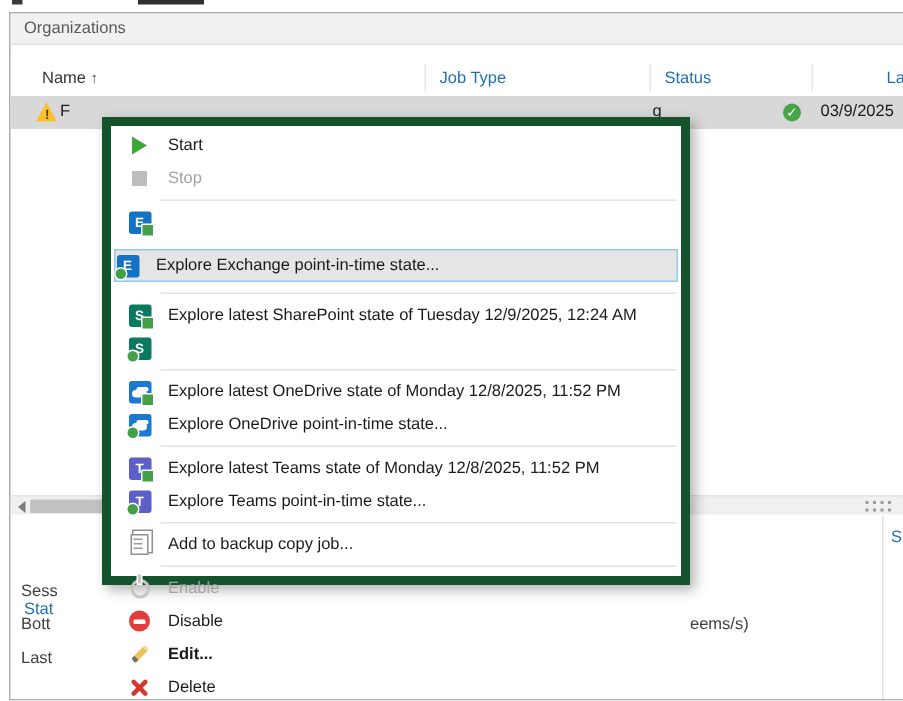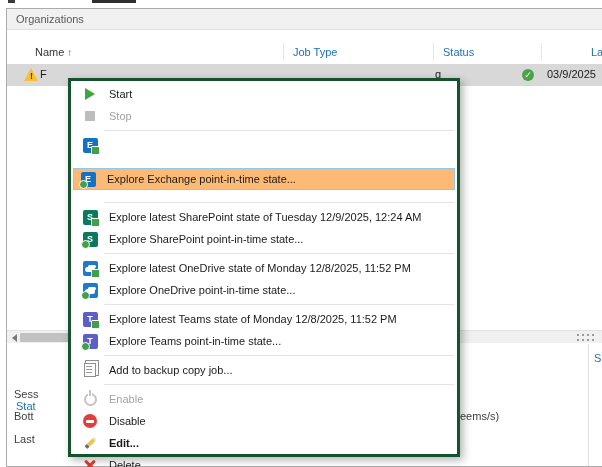--- a/index.html
+++ b/index.html
@@ -66,29 +66,29 @@
   .details .lbl{position:absolute;left:7px;color:#404040;white-space:nowrap;}
   .details .lbl.l1{top:45px;}
   .details .lbl.l2{top:67px;}
   .details .lbl.l3{top:90px;}
   .details .val-frag{position:absolute;left:453px;top:67px;color:#404040;white-space:nowrap;}
   .details .vdiv{position:absolute;left:581px;top:1px;bottom:0;width:1px;background:#e0e0e0;}
   .details .sec-title-right{position:absolute;left:587px;top:9px;color:#1f6fb4;}
 
   
   .menu{
-    position:absolute;left:68px;top:78px;width:392px;height:379px;box-sizing:border-box;
-    background:#fff;border:3px solid #14532d;box-shadow:3px 3px 8px rgba(0,0,0,.3);
+    position:absolute;left:68px;top:78px;width:392px;height:312px;box-sizing:border-box;
+    background:#fff;border:6px solid #14532d;box-shadow:3px 3px 8px rgba(0,0,0,.3);
     padding:2px 0;z-index:10;
   }
   .mi{height:22px;display:flex;align-items:center;gap:11px;padding:0 8px 0 11px;cursor:default;}
   .mi .lbl{white-space:nowrap;color:#1a1a1a;}
   .mi.bold .lbl{font-weight:bold;}
   .mi.disabled .lbl{color:#a3a3a3;}
-  .mi.hl{background:#fdba74;border:1px solid #92c8ec;box-sizing:border-box;margin:12px 2px;padding-left:6px;}
+  .mi.hl{background:#e5e5e5;border:1px solid #92c8ec;box-sizing:border-box;margin:7px 2px;padding-left:0;}
   .sep{height:1px;background:#e3e3e3;margin:3px 3px 3px 33px;}
   .ic{width:16px;height:16px;flex:none;position:relative;display:flex;align-items:center;justify-content:center;}
 
   
   .i-play{width:0;height:0;border-style:solid;border-width:6px 0 6px 10px;
     border-color:transparent transparent transparent #3aa93a;}
   .i-stop{width:10px;height:10px;background:#bdbdbd;}
 
   .tile{width:15px;height:15px;border-radius:2px;position:relative;color:#fff;
     font-size:9px;font-weight:bold;display:flex;align-items:center;justify-content:center;}
@@ -130,21 +130,21 @@
 <div class="frag-a"></div>
 <div class="frag-b"></div>
 
 <div class="panel">
 
   <div class="panel-header">
     <span>Organizations</span>
   </div>
 
   <div class="thead">
-    <span class="col-label col-dark" style="left:28px;"><span>Name</span><span class="sort-arrow">↑</span></span>
+    <span class="col-label col-dark" style="left:21px;"><span>Name</span><span class="sort-arrow">↑</span></span>
     <span class="col-label col-blue" style="left:286px;">Job Type</span>
     <span class="col-label col-blue" style="left:436px;">Status</span>
     <span class="col-label col-blue" style="left:544px;padding-left:40px;">Last Back</span>
     <span class="hsep" style="left:276px;"></span>
     <span class="hsep" style="left:426px;"></span>
     <span class="hsep" style="left:534px;"></span>
   </div>
   <div class="thead-border"></div>
 
   <div class="row">
@@ -210,21 +210,20 @@
     <span class="ic">
         <span class="tile sp latest"></span>
       </span>
     <span class="lbl">Explore latest SharePoint state of Tuesday 12/9/2025, 12:24 AM</span>
   </div>
 
   <div class="mi">
     <span class="ic">
         <span class="tile sp pit"></span>
       </span>
-    <span class="lbl">Explore SharePoint point-in-time state...</span>
   </div>
 
   <div class="sep"></div>
 
   <div class="mi">
     <span class="ic">
         <span class="tile od latest"></span>
       </span>
     <span class="lbl">Explore latest OneDrive state of Monday 12/8/2025, 11:52 PM</span>
   </div>

